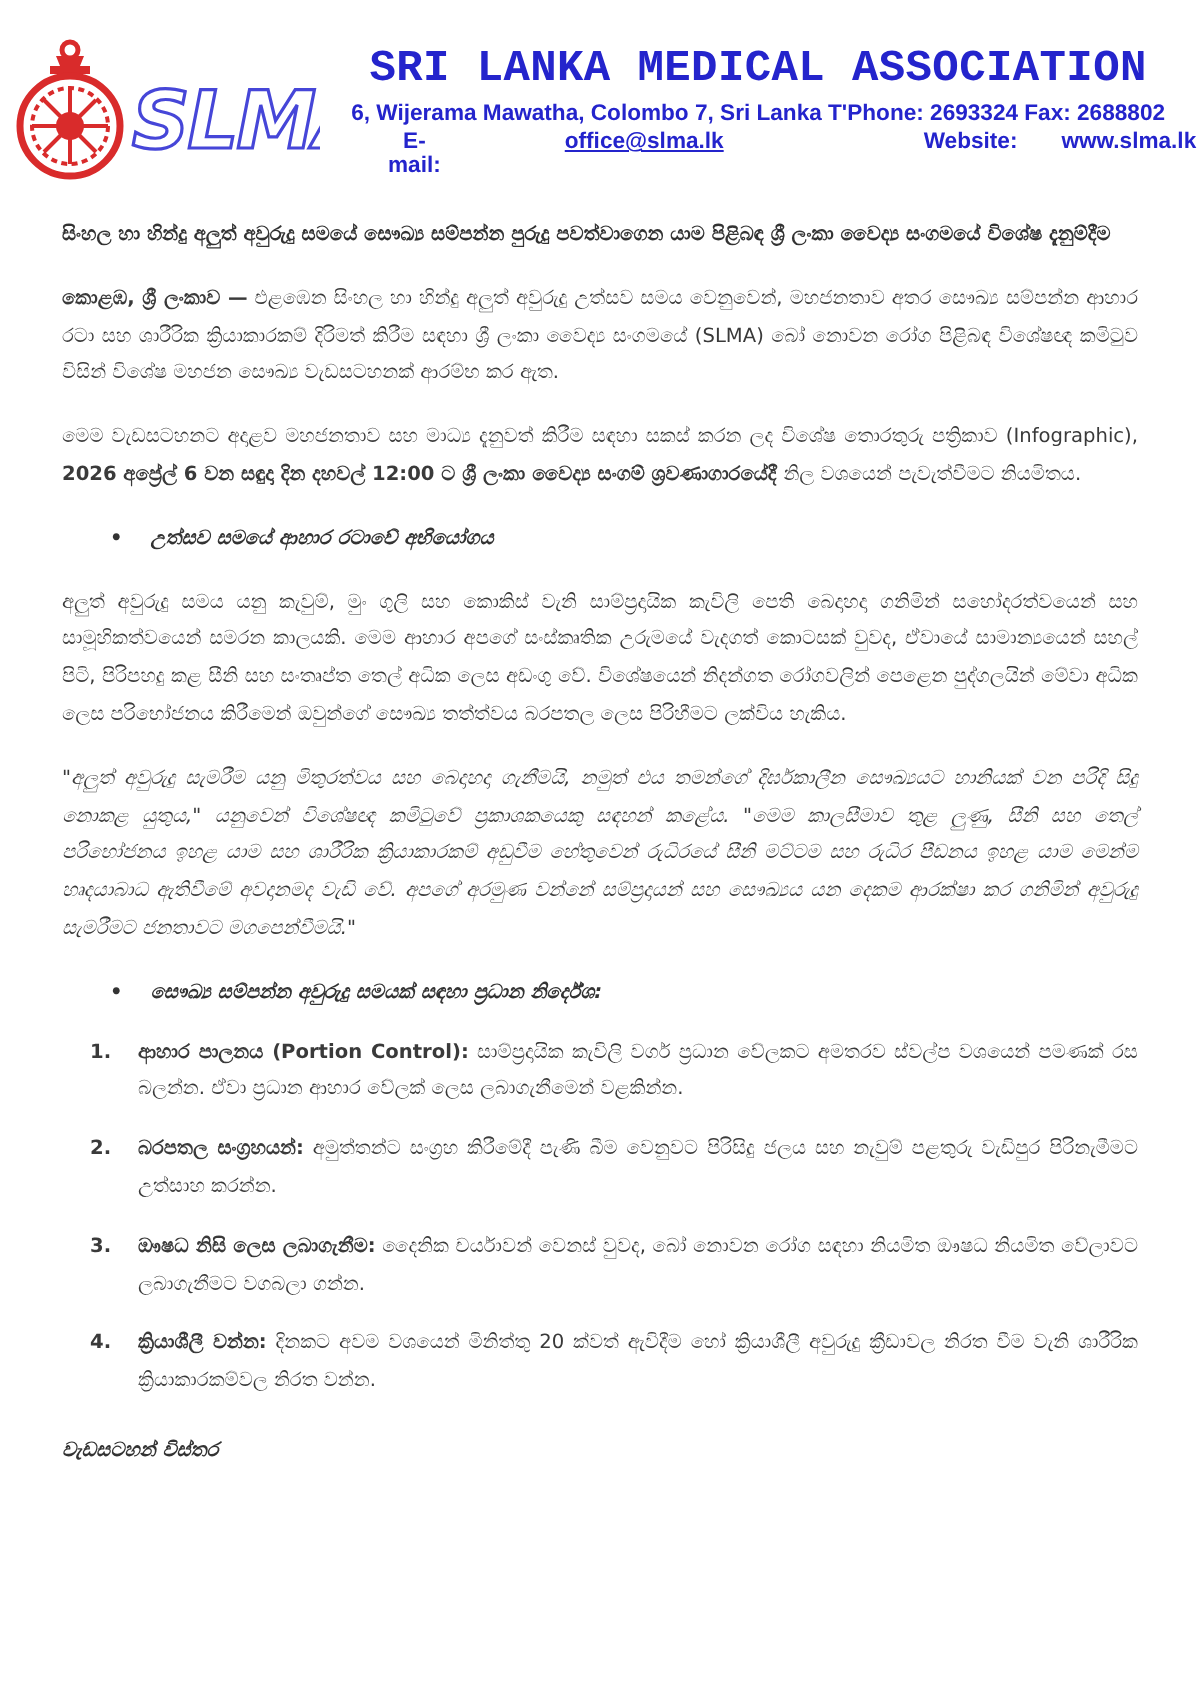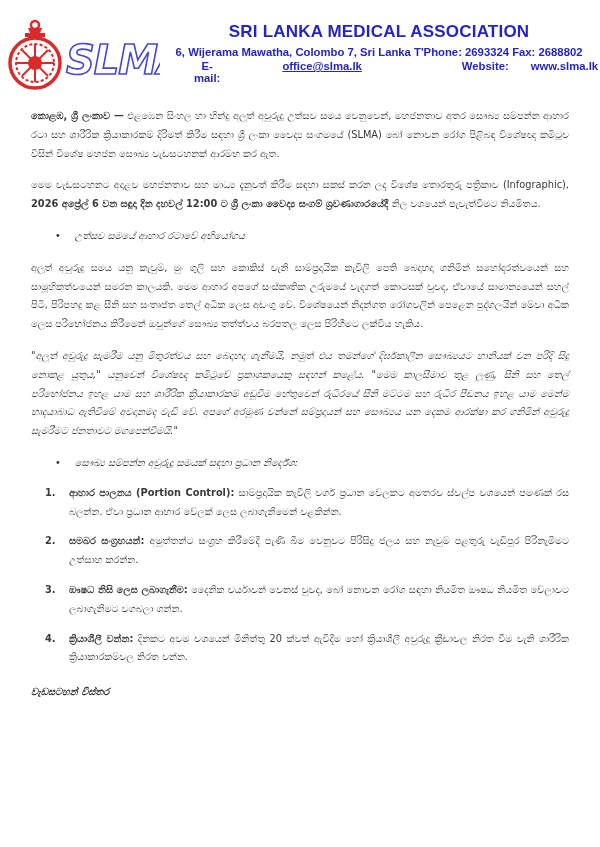--- a/index.html
+++ b/index.html
@@ -7,22 +7,22 @@
     position:relative; width:600px; height:847px; overflow:hidden;
     background:#ffffff; font-family:"DejaVu Sans", sans-serif; color:#3a3a3a;
   }
   
   .letterhead { display:flex; align-items:flex-start; padding:8px 14px 0 8px; }
   .logo-area { width:152px; display:flex; align-items:flex-start; }
   .crest { margin-top:2px; }
   .wordmark-svg { margin-top:22px; margin-left:2px; }
   .head-text { flex:1; text-align:center; color:#2424cc; padding-top:14px; }
   .org-title {
-    font-family:Liberation Sans, sans-serif;
-    font-size:17px; font-weight:bold; letter-spacing:0.2px; white-space:nowrap;
+    font-family:Liberation Mono, monospace;
+    font-size:22px; font-weight:bold; letter-spacing:0.2px; white-space:nowrap;
   }
   .org-address {
     font-family:"Liberation Sans", sans-serif;
     font-size:11.3px; font-weight:bold; margin-top:4px; white-space:nowrap;
   }
   .org-contact {
     font-family:"Liberation Sans", sans-serif;
     font-size:11.3px; font-weight:bold; margin-top:2px;
     display:flex; justify-content:flex-start; gap:22px; padding-left:34px;
   }
@@ -34,21 +34,21 @@
     color:#1c1c1c; text-decoration:underline; text-underline-offset:2px;
   }
   .content { padding:0 31px; font-size:9.8px; line-height:1.92; text-align:justify; }
   .headline { font-weight:bold; margin-top:15px; color:#333; }
   .para { margin-top:13px; }
   .dateline { font-weight:bold;margin-top:16px; }
   .b { font-weight:bold; }
   .quote-para { font-style:italic; }
   .bullet-heading {
     display:flex; gap:14px; margin:13px 0 0 24px;
-    font-weight:normal; font-style:italic; text-align:left; color:#333;
+    font-weight:bold; font-style:italic; text-align:left; color:#333;
   }
   .bullet-heading::before { content:"•"; font-style:normal; }
   .num-item { display:flex; margin-top:11px; }
   .num-item .num { width:24px; margin-left:14px; font-weight:bold; flex:none; }
   .num-item .item-body { flex:1; }
   .item-label { font-weight:bold; }
   .sub-heading { font-weight:bold; font-style:italic; margin-top:16px; text-align:left; color:#333; }
 </style>
 </head>
 <body>
@@ -85,20 +85,21 @@
         <span class="email-link">office@slma.lk</span>
         <span class="web-group">Website:</span>
         <span>www.slma.lk</span>
       </div>
     </div>
   </div>
 
 
   <div class="content">
 
+    <div class="headline">සිංහල හා හින්දු අලුත් අවුරුදු සමයේ සෞඛ්‍ය සම්පන්න පුරුදු පවත්වාගෙන යාම පිළිබඳ ශ්‍රී ලංකා වෛද්‍ය සංගමයේ විශේෂ දැනුම්දීම</div>
 
     <p class="para">
       <span class="dateline">කොළඹ, ශ්‍රී ලංකාව —</span>
       <span>එළඹෙන සිංහල හා හින්දු අලුත් අවුරුදු උත්සව සමය වෙනුවෙන්, මහජනතාව අතර සෞඛ්‍ය සම්පන්න ආහාර රටා සහ ශාරීරික ක්‍රියාකාරකම් දිරිමත් කිරීම සඳහා ශ්‍රී ලංකා වෛද්‍ය සංගමයේ (SLMA) බෝ නොවන රෝග පිළිබඳ විශේෂඥ කමිටුව විසින් විශේෂ මහජන සෞඛ්‍ය වැඩසටහනක් ආරම්භ කර ඇත.</span>
     </p>
 
     <p class="para">
       <span>මෙම වැඩසටහනට අදාළව මහජනතාව සහ මාධ්‍ය දැනුවත් කිරීම සඳහා සකස් කරන ලද විශේෂ තොරතුරු පත්‍රිකාව (Infographic), </span>
       <span class="b">2026 අප්‍රේල් 6 වන සඳුදා දින දහවල් 12:00 ට ශ්‍රී ලංකා වෛද්‍ය සංගම් ශ්‍රවණාගාරයේදී </span>
       <span>නිල වශයෙන් පැවැත්වීමට නියමිතය.</span>
@@ -119,21 +120,21 @@
     <div class="num-item">
       <span class="num">1.</span>
       <span class="item-body">
         <span class="item-label">ආහාර පාලනය (Portion Control):</span>
         <span>සාම්ප්‍රදායික කැවිලි වර්ග ප්‍රධාන වේලකට අමතරව ස්වල්ප වශයෙන් පමණක් රස බලන්න. ඒවා ප්‍රධාන ආහාර වේලක් ලෙස ලබාගැනීමෙන් වළකින්න.</span>
       </span>
     </div>
     <div class="num-item">
       <span class="num">2.</span>
       <span class="item-body">
-        <span class="item-label">සමබර සංග්‍රහයන්:</span>
+        <span class="item-label">බරපතල සංග්‍රහයන්:</span>
         <span>අමුත්තන්ට සංග්‍රහ කිරීමේදී පැණි බීම වෙනුවට පිරිසිදු ජලය සහ නැවුම් පළතුරු වැඩිපුර පිරිනැමීමට උත්සාහ කරන්න.</span>
       </span>
     </div>
     <div class="num-item">
       <span class="num">3.</span>
       <span class="item-body">
         <span class="item-label">ඖෂධ නිසි ලෙස ලබාගැනීම:</span>
         <span>දෛනික චර්යාවන් වෙනස් වුවද, බෝ නොවන රෝග සඳහා නියමිත ඖෂධ නියමිත වේලාවට ලබාගැනීමට වගබලා ගන්න.</span>
       </span>
     </div>

